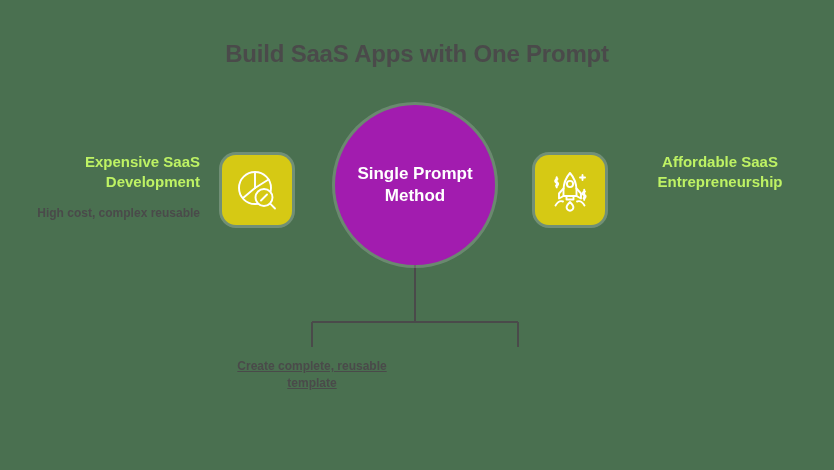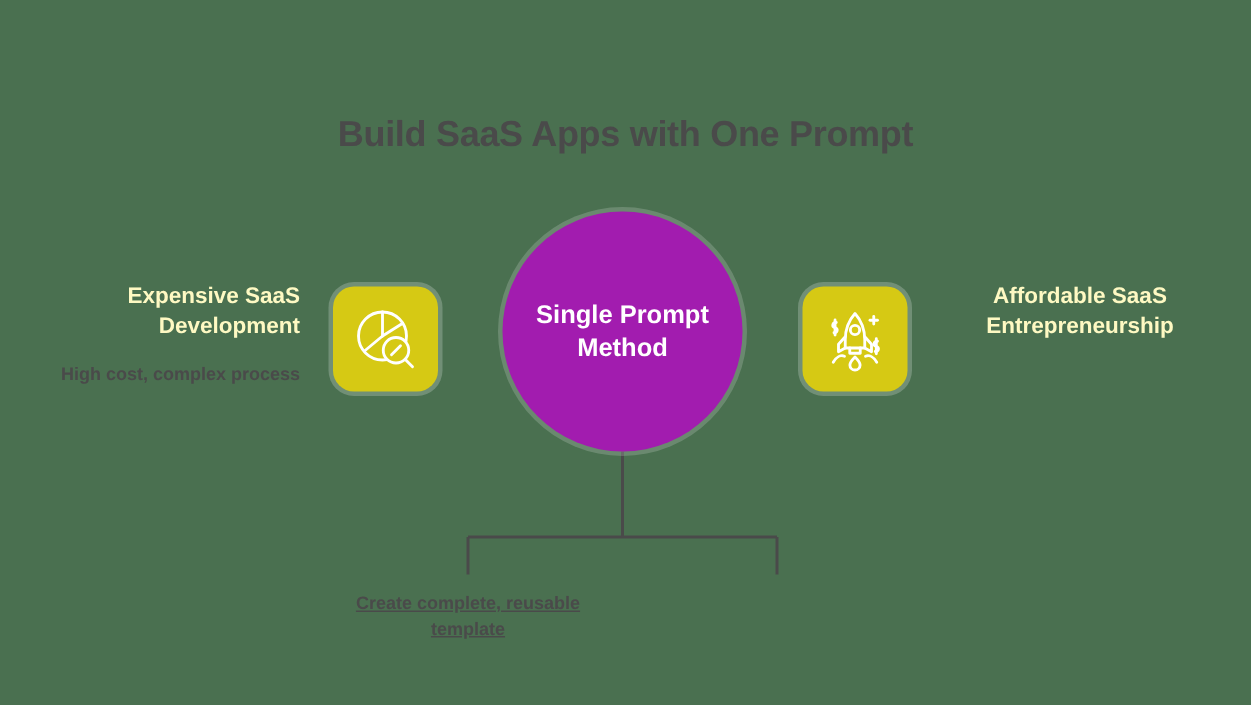--- a/index.html
+++ b/index.html
@@ -10,21 +10,20 @@
     width: 834px;
     height: 470px;
     background: #4a7050;
     font-family: "Liberation Sans", sans-serif;
     overflow: hidden;
   }
   #canvas {
     position: relative;
     width: 834px;
     height: 338px;
-    margin-top: 36px;
   }
 
   
   .title {
     position: absolute;
     left: 0;
     top: 40px;
     width: 834px;
     text-align: center;
     font-size: 24px;
@@ -78,21 +77,21 @@
     position: absolute;
     top: 152px;
     width: 180px;
   }
   .side-block.left  { left: 20px;  text-align: right; }
   .side-block.right { left: 630px; text-align: center;  }
 
   .side-heading {
     font-size: 15px;
     font-weight: bold;
-    color: #fef9c3;
+    color: #bef264;
     line-height: 1.35;
   }
   .side-caption {
     margin-top: 12px;
     font-size: 12px;
     font-weight: bold;
     color: #4a4a4a;
     line-height: 1.4;
   }
 
@@ -130,21 +129,21 @@
 
   <svg class="connector" viewBox="0 0 834 470" width="834" height="470">
     <line x1="415" y1="265" x2="415" y2="322" stroke="#4a4a4a" stroke-width="2"></line>
     <line x1="312" y1="322" x2="518" y2="322" stroke="#4a4a4a" stroke-width="2"></line>
     <line x1="312" y1="322" x2="312" y2="347" stroke="#4a4a4a" stroke-width="2"></line>
     <line x1="518" y1="322" x2="518" y2="347" stroke="#4a4a4a" stroke-width="2"></line>
   </svg>
 
   <div class="side-block left">
     <div class="side-heading">Expensive SaaS Development</div>
-    <div class="side-caption">High cost, complex process</div>
+    <div class="side-caption">High cost, complex reusable</div>
   </div>
 
   <div class="icon-box left">
     <span>
       <svg width="46" height="46" viewBox="0 0 46 46" fill="none" stroke="#ffffff" stroke-width="1.9" stroke-linecap="round" stroke-linejoin="round">
         <path d="M21 5 A16 16 0 1 0 21 37 A16 16 0 0 0 21 5 Z"></path>
         <line x1="21" y1="5" x2="21" y2="21"></line>
         <line x1="21" y1="21" x2="34.5" y2="12.5"></line>
         <line x1="21" y1="21" x2="9" y2="31"></line>
         <circle cx="30" cy="30.5" r="8.5" fill="#d6c914"></circle>

